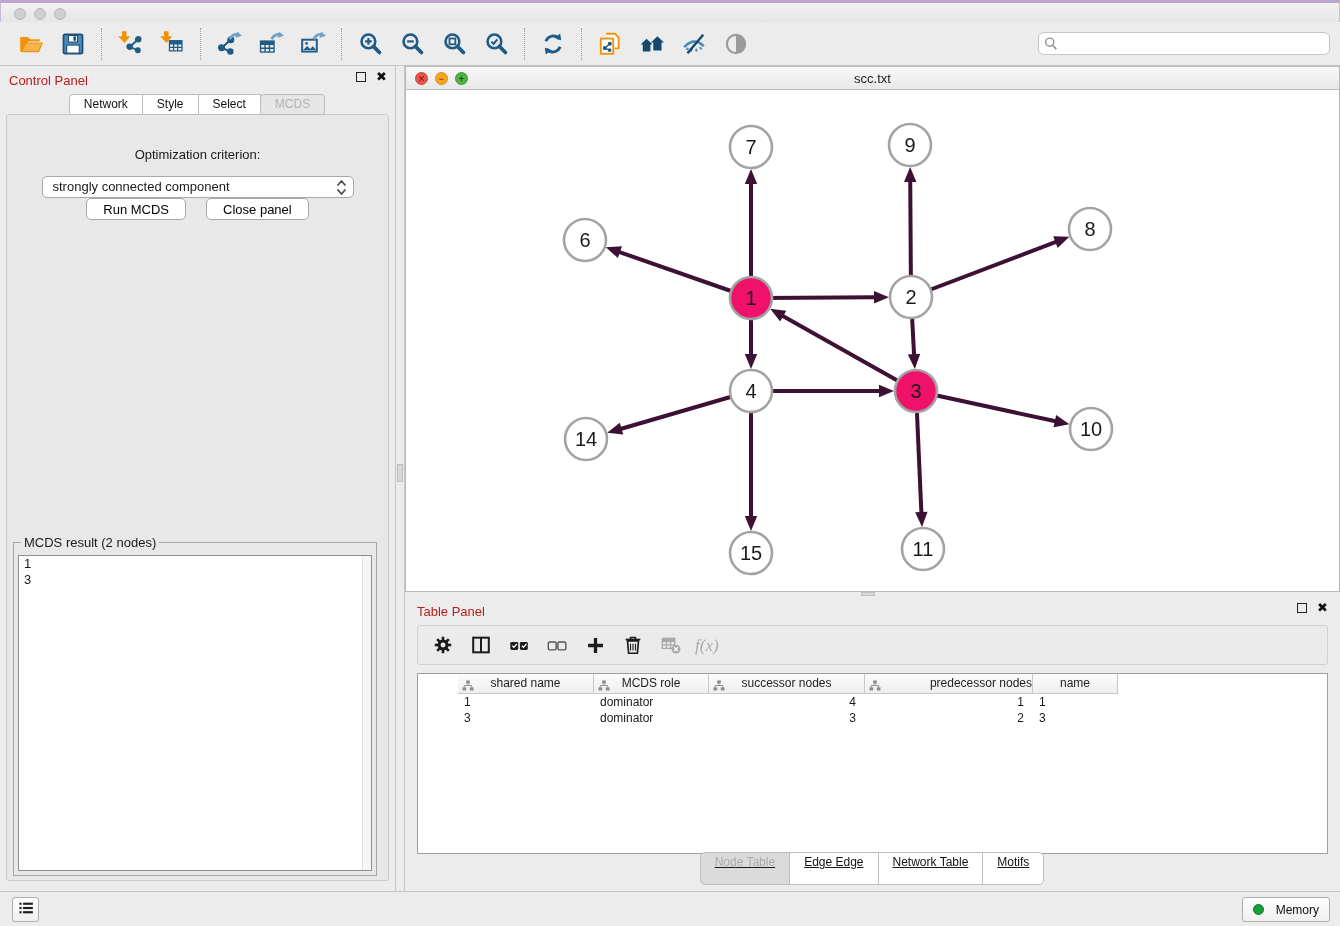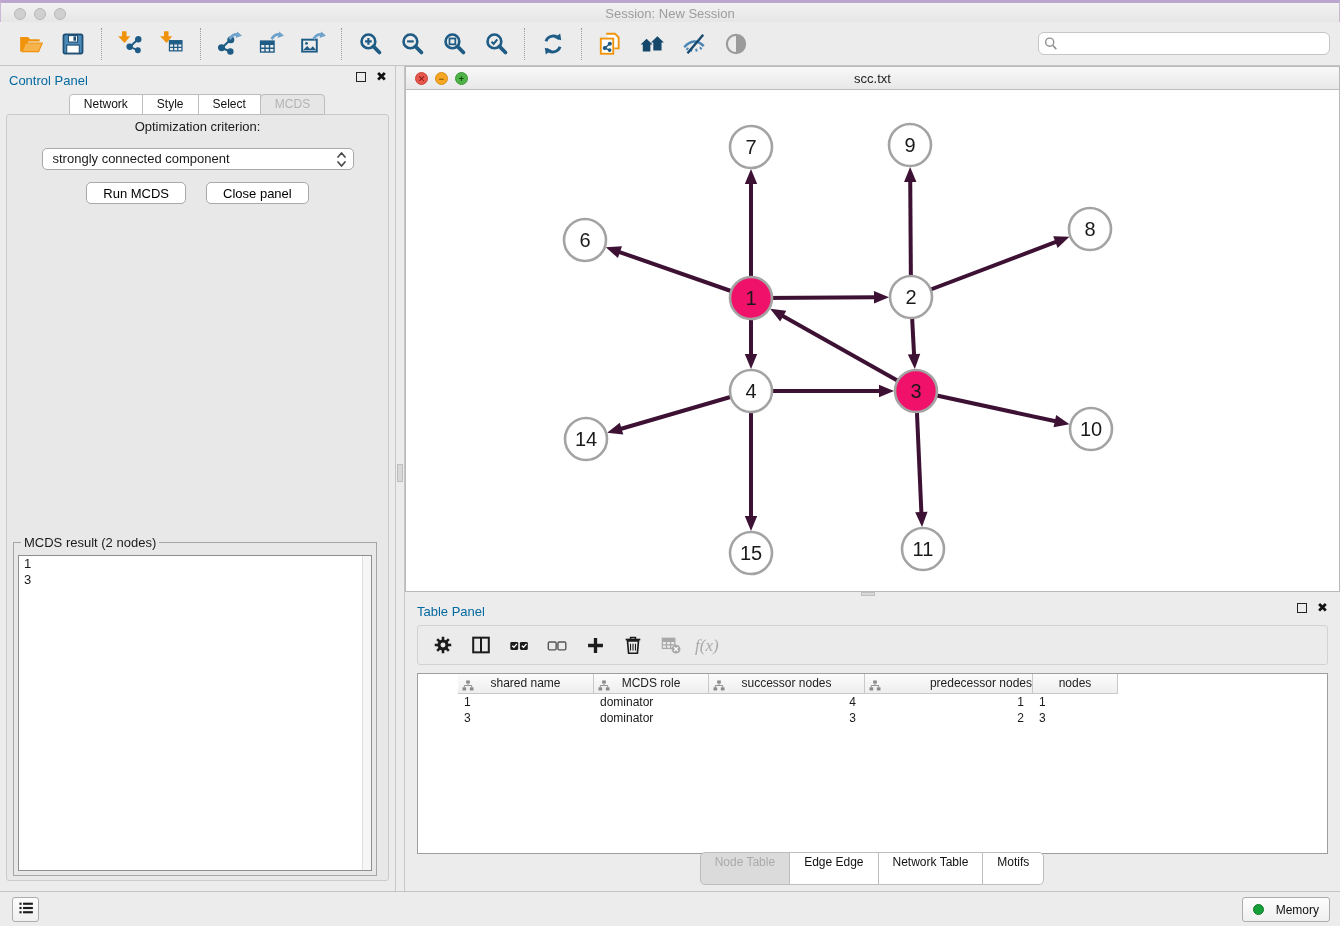--- a/index.html
+++ b/index.html
@@ -18,33 +18,33 @@
   .tool { width:42px; height:34px; display:flex; align-items:center; justify-content:center; cursor:default; }
   .tool svg { display:block; }
   .tool-sep { width:1px; height:32px; border-left:1px dotted #9D9D9D; margin:0 7px; }
   .search-wrap { margin-left:auto; position:relative; }
   .search-input { width:292px; height:23px; border:1px solid #C6C6C6; border-radius:6px; background:#fff; padding:0 8px 0 24px; font-size:12px; outline:none; }
   .search-icon { position:absolute; left:6px; top:4px; }
 
   
   .control-panel { position:absolute; left:0; top:66px; width:395px; bottom:35px; background:#ECECEC; }
   .panel-header { position:relative; height:28px; }
-  .panel-title { position:absolute; left:9px; top:7px; font-size:13px; color:#0369a1; }
+  .panel-title { position:absolute; left:9px; top:7px; font-size:13px; color:#b91c1c; }
   .panel-btns { position:absolute; right:8px; top:6px; display:flex; gap:10px; align-items:center; }
   .float-btn { width:10px; height:10px; border:1.6px solid #222; display:inline-block; }
   .close-btn { font-size:13px; font-weight:bold; color:#111; line-height:10px; }
   .cp-tabs { position:relative; display:flex; justify-content:center; height:21px; z-index:2; }
   .seg-tab { background:#fff; border:1px solid #BDBDBD; font-size:12px; padding:2px 14px 15px; margin-left:-1px; color:#111; }
   .seg-tab:first-child { border-radius:4px 0 0 0; }
   .seg-tab.selected { background:#E6E6E6; color:#B3B3B3; border-radius:4px 4px 0 0; }
   .cp-content { position:absolute; left:6px; right:6px; top:48px; bottom:10px; background:#E8E8E8; border:1px solid #CACACA; border-radius:3px; }
-  .opt-label { text-align:center; margin-top:4px; font-size:13px; }
+  .opt-label { text-align:center; margin-top:32px; font-size:13px; }
   .dropdown { position:relative; margin:14px auto 0; width:312px; height:22px; background:#fff; border:1px solid #A9A9A9; border-radius:5px; font-size:13px; line-height:20px; padding-left:10px; }
   .dropdown .stepper { position:absolute; right:5px; top:2px; }
-  .btn-row { display:flex; justify-content:center; gap:20px; margin-top:12px; }
+  .btn-row { display:flex; justify-content:center; gap:20px; margin-top:0; }
   .mac-btn { height:22px; background:#fff; border:1px solid #A9A9A9; border-radius:5px; font-size:13px; padding:0 16px; font-family:inherit; }
   .result-box { position:absolute; left:6px; right:11px; top:420px; bottom:4px; border:1px solid #A6A6A6; padding:5px 4px 4px; }
   .result-box legend { font-size:13px; padding:0 3px; margin-left:3px; }
   .result-inner { position:relative; width:100%; height:100%; background:#fff; border:1px solid #8E8E8E; overflow:hidden; }
   .result-line { font-size:13px; line-height:16px; padding-left:5px; }
   .result-scroll { position:absolute; right:0; top:0; bottom:0; width:9px; background:#F6F6F6; border-left:1px solid #E0E0E0; }
 
   
   .v-splitter { position:absolute; left:395px; top:66px; width:10px; bottom:35px; background:#ECECEC; border-left:1px solid #C6C6C6; border-right:1px solid #C6C6C6; }
   .v-splitter .grip { position:absolute; left:1px; top:398px; width:6px; height:18px; background:#D8D8D8; border:1px solid #BDBDBD; }
@@ -67,39 +67,38 @@
   .table-panel { position:absolute; left:405px; top:597px; right:0; bottom:35px; background:#ECECEC; }
   .tp-toolbar { position:absolute; left:12px; right:12px; top:28px; height:40px; background:#EBEBEB; border:1px solid #D2D2D2; border-radius:3px; display:flex; align-items:center; gap:4px; padding-left:8px; }
   .ttool { width:34px; height:30px; display:flex; align-items:center; justify-content:center; }
   .tp-table { position:absolute; left:12px; right:12px; top:76px; height:181px; background:#fff; border:1px solid #9E9E9E; overflow:hidden;padding-left:40px; }
   .thead { display:flex; height:20px; }
   .th { position:relative; background:linear-gradient(#FCFCFC,#EEEEEE); border-right:1px solid #C8C8C8; border-bottom:1px solid #C8C8C8; font-size:12px; color:#222; text-align:center; line-height:19px; flex:0 0 auto; }
   .th .col-icon { position:absolute; left:4px; top:4px; }
   .trow { display:flex; height:16px; }
   .td { flex:0 0 auto; font-size:12px; line-height:16px; padding:0 6px; white-space:nowrap; overflow:hidden; }
   .td.right { text-align:right; padding-right:9px; }
-  .tp-tabs { position:absolute; left:0; right:0; bottom:6px; display:flex; justify-content:center; }
+  .tp-tabs { position:absolute; left:0; right:0; bottom:6px; display:flex; justify-content:center;text-decoration:underline; }
   .tp-tabs .seg-tab:first-child { border-radius:5px 0 0 5px; }
   .tp-tabs .seg-tab:last-child { border-radius:0 5px 5px 0; }
   .tp-tabs .seg-tab.selected { background:#DBDBDB; color:#ABABAB; border-radius:5px 0 0 5px; }
 
   
   .status-bar { position:absolute; left:0; bottom:0; right:0; height:35px; background:#ECECEC; border-top:1px solid #C3C3C3; }
   .list-btn { position:absolute; left:12px; top:5px; width:27px; height:25px; background:linear-gradient(#FDFDFD,#F0F0F0); border:1px solid #ADADAD; border-radius:3px; display:flex; align-items:center; justify-content:center; }
   .memory-btn { position:absolute; right:10px; top:5px; height:25px; background:linear-gradient(#FDFDFD,#F0F0F0); border:1px solid #ADADAD; border-radius:3px; display:flex; align-items:center; gap:12px; padding:0 10px; font-size:12px; color:#111; }
   .mem-dot { width:11px; height:11px; border-radius:50%; background:#169E38; border:1px solid #0E7A29; }
 </style>
 </head>
 <body>
 
 <div class="titlebar">
   <span class="traffic t1"></span>
   <span class="traffic t2"></span>
   <span class="traffic t3"></span>
-  <div class="title">Session: New Session</div>
 </div>
 
 <div class="main-toolbar">
   <div class="tools">
       <span class="tool">
         <svg width="26" height="26" viewBox="0 0 24 24">
           <path fill="#F0930B" d="M2 5.5h7.2l2 2.2H20v2H9.5L6.2 19H2z"></path>
           <path fill="#F6B24B" stroke="#F0930B" stroke-width="1" d="M7 11h15.4l-3.4 8H3.8z"></path>
         </svg>
       </span>
@@ -476,21 +475,21 @@
               <path d="M6.5 3.9v2.1M2.5 8V6h8v2" fill="none" stroke="#8A8A8A" stroke-width="1"></path>
             </svg></span><span>successor nodes</span></div>
         <div class="th" style="width: 168px; text-align: right;"><span class="col-icon"><svg width="12" height="11" viewBox="0 0 13 12">
               <g fill="#8A8A8A">
                 <rect x="4.5" y="0.5" width="4" height="3.4"></rect>
                 <rect x="0.5" y="8" width="4" height="3.4"></rect>
                 <rect x="8.5" y="8" width="4" height="3.4"></rect>
               </g>
               <path d="M6.5 3.9v2.1M2.5 8V6h8v2" fill="none" stroke="#8A8A8A" stroke-width="1"></path>
             </svg></span><span>predecessor nodes</span></div>
-        <div class="th" style="width: 85px;"><span>nodes</span></div>
+        <div class="th" style="width: 85px;"><span>name</span></div>
       </div>
     <div class="tbody">
         <div class="trow">
           <div class="td" style="width: 136px;">1</div>
           <div class="td" style="width: 115px;">dominator</div>
           <div class="td right" style="width: 156px;">4</div>
           <div class="td right" style="width: 168px;">1</div>
           <div class="td" style="width: 85px;">1</div>
         </div>
         <div class="trow">

